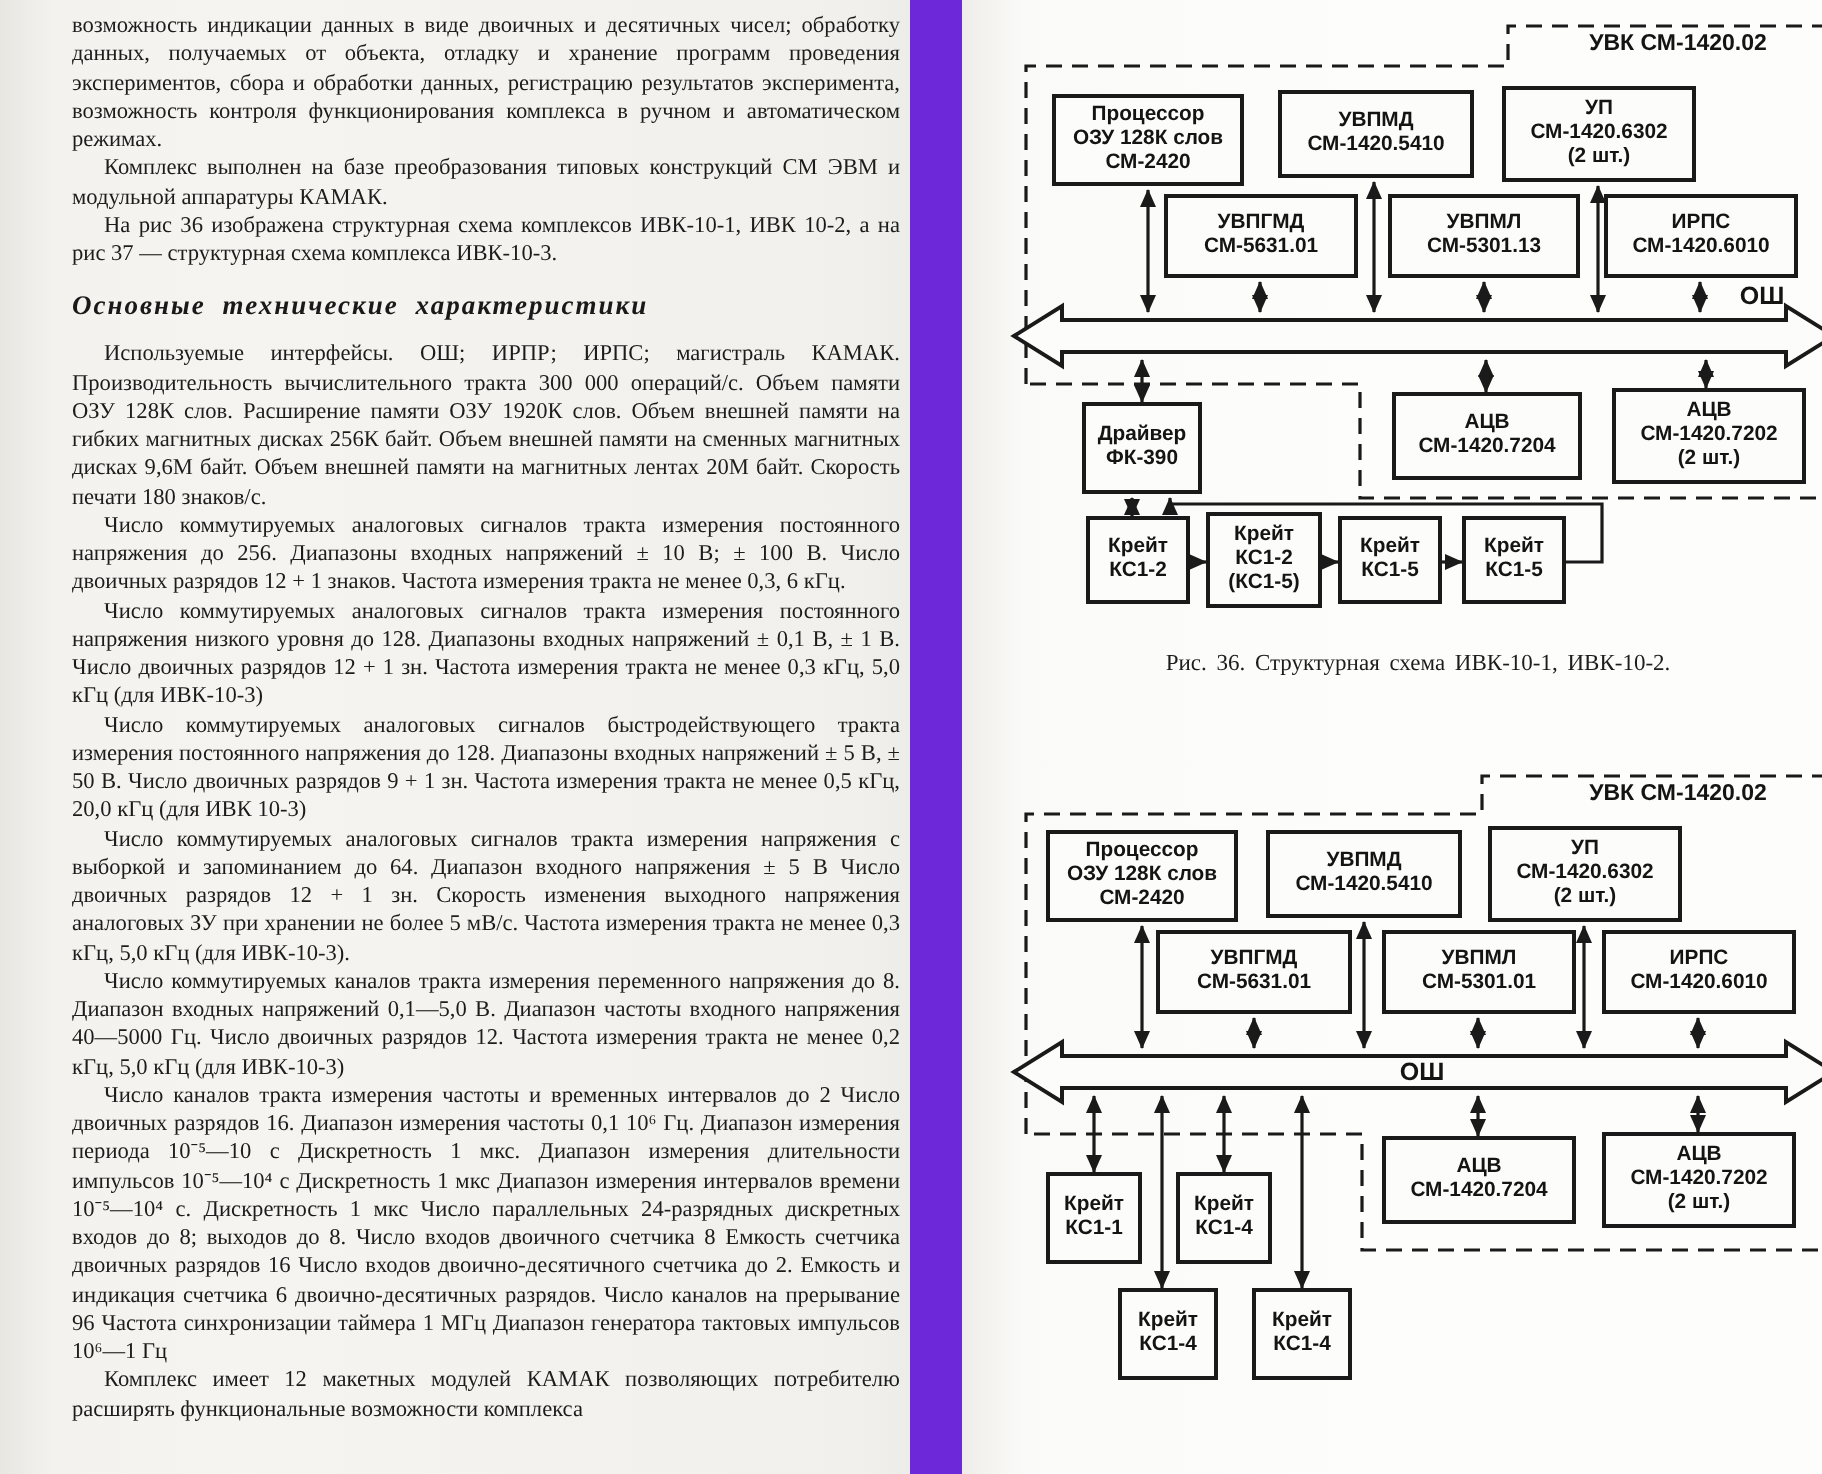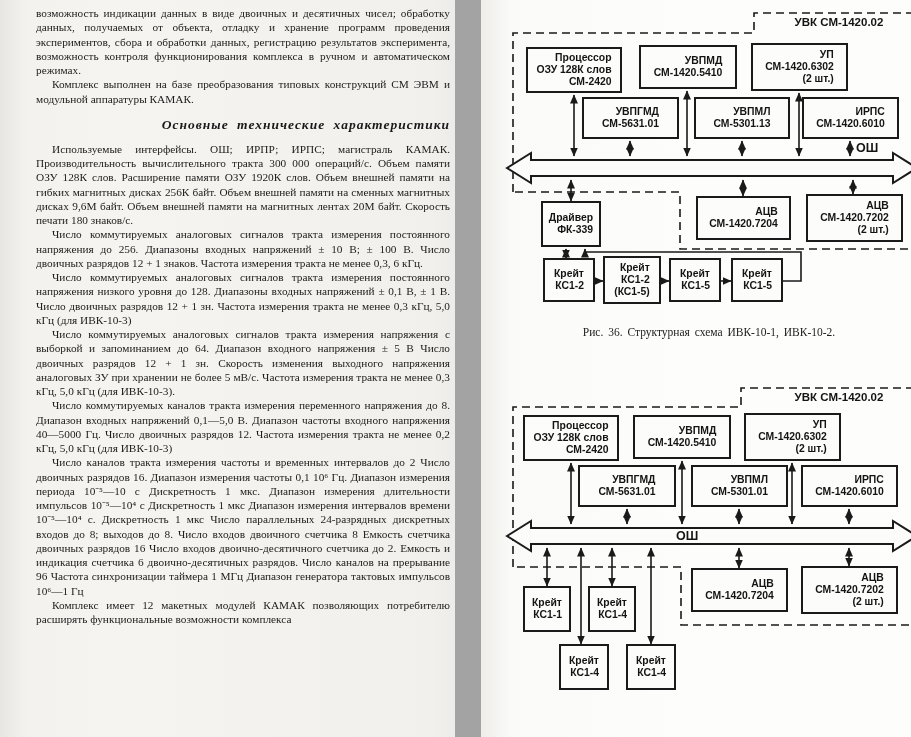--- a/index.html
+++ b/index.html
@@ -1,50 +1,52 @@
 <!DOCTYPE html>
 <html><head>
 <meta charset="utf-8">
 <style>
   html,body{margin:0;padding:0;width:911px;height:737px;overflow:hidden;background:#ffffff;}
-  .book{position:relative;width:911px;height:737px;background:#a3a3a3;}
+  .book{position:relative;width:911px;height:737px;background:#6d28d9;}
   .page{position:absolute;top:0;height:737px;}
   .page-left{left:0;width:455px;background:linear-gradient(90deg,#e7e6e1 0px,#f3f2ee 26px,#f5f4f0 120px,#f1f0ec 430px,#ececE8 455px);}
   .page-right{left:481px;width:456px;background:linear-gradient(90deg,#eeede9 0px,#fafaf8 30px,#fdfdfc 200px,#fdfdfc 456px);}
   .textcol{position:absolute;left:36px;top:6px;width:414px;color:#1c1c1c;
            font:11.3px/14.25px "Liberation Serif",serif;text-align:justify;}
   .textcol p{margin:0;text-indent:16px;}
   .textcol p.noindent{text-indent:0;}
-  .heading{margin:11px 0 9px 0;text-align:right;font:italic 700 13.5px "Liberation Serif",serif;
+  .heading{margin:11px 0 9px 0;text-align:left;font:italic 700 13.5px "Liberation Serif",serif;
            letter-spacing:1px;word-spacing:4px;color:#191919;}
   .pagenum{position:absolute;font:12px "Liberation Serif",serif;color:#222;margin-top:39px;}
   .pagenum-left{left:175px;top:702px;width:100px;text-align:center;}
   .pagenum-right{left:185px;top:714px;width:100px;text-align:center;text-decoration:underline;}
   .diagram-svg{position:absolute;left:0;top:0;width:456px;height:737px;}
   .box{position:absolute;box-sizing:border-box;border:2.2px solid #1a1a1a;background:#fcfcfa;
-       display:flex;align-items:center;justify-content:center;text-align:right;white-space:pre-line;
+       display:flex;align-items:center;justify-content:center;text-align:center;white-space:pre-line;
        font:700 10.4px/12.2px "Liberation Sans",sans-serif;color:#141414;}
   .frame-label{position:absolute;font:700 11.5px "Liberation Sans",sans-serif;color:#141414;text-align:center;}
-  .bus-label{position:absolute;font:700 12.5px "Liberation Sans",sans-serif;color:#141414;}
+  .bus-label{position:absolute;font:700 12.5px "Liberation Sans",sans-serif;color:#141414;text-align:center;}
   .caption{position:absolute;left:0;width:456px;text-align:center;
            font:11.5px "Liberation Serif",serif;color:#1d1d1d;word-spacing:2px;}
 </style>
 </head>
 <body>
 
 <div class="book">
 
   <div class="page page-left">
     <div class="textcol">
       <p class="noindent">возможность индикации данных в виде двоичных и десятичных чисел; обработку данных, получаемых от объекта, отладку и хранение программ проведения экспериментов, сбора и обработки данных, регистрацию результатов эксперимента, возможность контроля функционирования комплекса в ручном и автоматическом режимах.</p>
       <p>Комплекс выполнен на базе преобразования типовых конструкций СМ ЭВМ и модульной аппаратуры КАМАК.</p>
+      <p>На рис 36 изображена структурная схема комплексов ИВК-10-1, ИВК 10-2, а на рис 37 — структурная схема комплекса ИВК-10-3.</p>
       <div class="heading">Основные технические характеристики</div>
       <p>Используемые интерфейсы. ОШ; ИРПР; ИРПС; магистраль КАМАК. Производительность вычислительного тракта 300 000 операций/с. Объем памяти ОЗУ 128К слов. Расширение памяти ОЗУ 1920К слов. Объем внешней памяти на гибких магнитных дисках 256К байт. Объем внешней памяти на сменных магнитных дисках 9,6М байт. Объем внешней памяти на магнитных лентах 20М байт. Скорость печати 180 знаков/с.</p>
       <p>Число коммутируемых аналоговых сигналов тракта измерения постоянного напряжения до 256. Диапазоны входных напряжений ± 10 В; ± 100 В. Число двоичных разрядов 12 + 1 знаков. Частота измерения тракта не менее 0,3, 6 кГц.</p>
       <p>Число коммутируемых аналоговых сигналов тракта измерения постоянного напряжения низкого уровня до 128. Диапазоны входных напряжений ± 0,1 В, ± 1 В. Число двоичных разрядов 12 + 1 зн. Частота измерения тракта не менее 0,3 кГц, 5,0 кГц (для ИВК-10-3)</p>
+      <p>Число коммутируемых аналоговых сигналов быстродействующего тракта измерения постоянного напряжения до 128. Диапазоны входных напряжений ± 5 В, ± 50 В. Число двоичных разрядов 9 + 1 зн. Частота измерения тракта не менее 0,5 кГц, 20,0 кГц (для ИВК 10-3)</p>
       <p>Число коммутируемых аналоговых сигналов тракта измерения напряжения с выборкой и запоминанием до 64. Диапазон входного напряжения ± 5 В  Число двоичных разрядов 12 + 1 зн. Скорость изменения выходного напряжения аналоговых ЗУ при хранении не более 5 мВ/с. Частота измерения тракта не менее 0,3 кГц, 5,0 кГц (для ИВК-10-3).</p>
       <p>Число коммутируемых каналов тракта измерения переменного напряжения до 8. Диапазон входных напряжений 0,1—5,0 В. Диапазон частоты входного напряжения 40—5000 Гц. Число двоичных разрядов 12. Частота измерения тракта не менее 0,2 кГц, 5,0 кГц (для ИВК-10-3)</p>
       <p>Число каналов тракта измерения частоты и временных интервалов до 2  Число двоичных разрядов 16. Диапазон измерения частоты 0,1  10⁶ Гц. Диапазон измерения периода 10⁻⁵—10 с  Дискретность 1 мкс. Диапазон измерения длительности импульсов 10⁻⁵—10⁴ с  Дискретность 1 мкс  Диапазон измерения интервалов времени 10⁻⁵—10⁴ с. Дискретность 1 мкс  Число параллельных 24-разрядных дискретных входов до 8; выходов до 8. Число входов двоичного счетчика 8  Емкость счетчика двоичных разрядов 16  Число входов двоично-десятичного счетчика до 2. Емкость и индикация счетчика 6 двоично-десятичных разрядов. Число каналов на прерывание 96  Частота синхронизации таймера 1 МГц  Диапазон генератора тактовых импульсов 10⁶—1 Гц</p>
       <p>Комплекс имеет 12 макетных модулей КАМАК  позволяющих потребителю расширять функциональные возможности комплекса</p>
     </div>
     <div class="pagenum pagenum-left">332</div>
   </div>
 
   <div class="page page-right">
 
@@ -106,21 +108,21 @@
 СМ-1420.6302
 (2 шт.)</div>
     <div class="box" style="left:101px;top:97px;width:97px;height:42px;">УВПГМД
 СМ-5631.01</div>
     <div class="box" style="left:213px;top:97px;width:96px;height:42px;">УВПМЛ
 СМ-5301.13</div>
     <div class="box" style="left:321px;top:97px;width:97px;height:42px;">ИРПС
 СМ-1420.6010</div>
     <div class="bus-label" style="left:375px;top:141px;width:50px;">ОШ</div>
     <div class="box" style="left:60px;top:201px;width:60px;height:46px;">Драйвер
-ФК-339</div>
+ФК-390</div>
     <div class="box" style="left:215px;top:196px;width:95px;height:44px;">АЦВ
 СМ-1420.7204</div>
     <div class="box" style="left:325px;top:194px;width:97px;height:48px;">АЦВ
 СМ-1420.7202
 (2 шт.)</div>
     <div class="box" style="left:62px;top:258px;width:52px;height:44px;">Крейт
 КС1-2</div>
     <div class="box" style="left:122px;top:256px;width:58px;height:48px;">Крейт
 КС1-2
 (КС1-5)</div>

